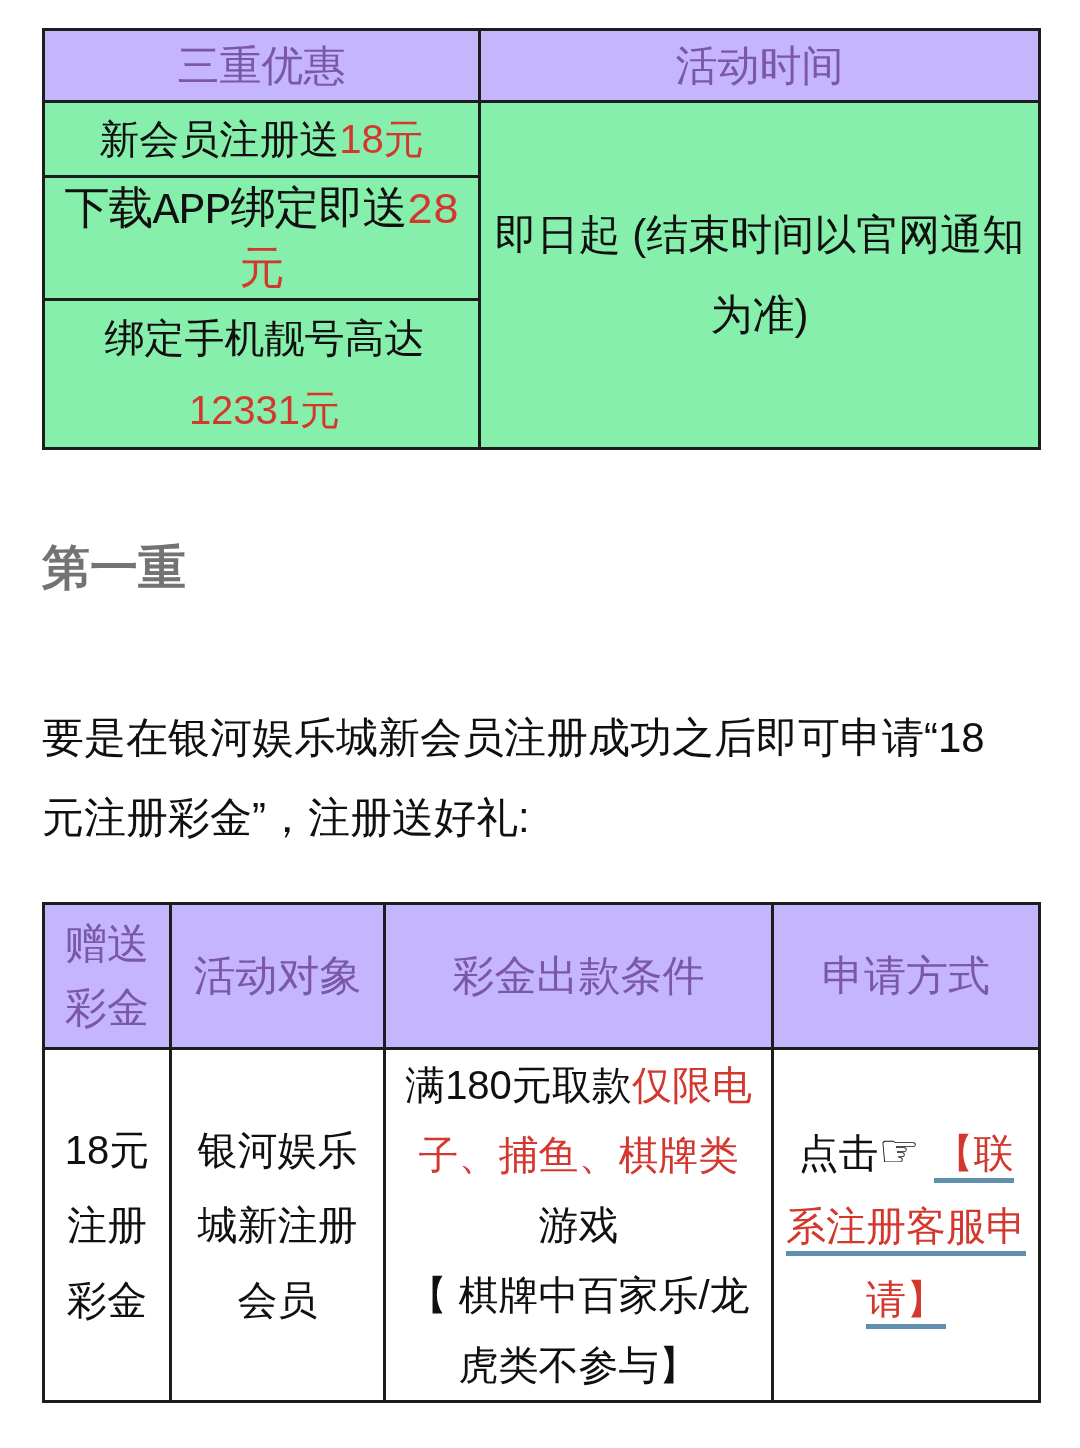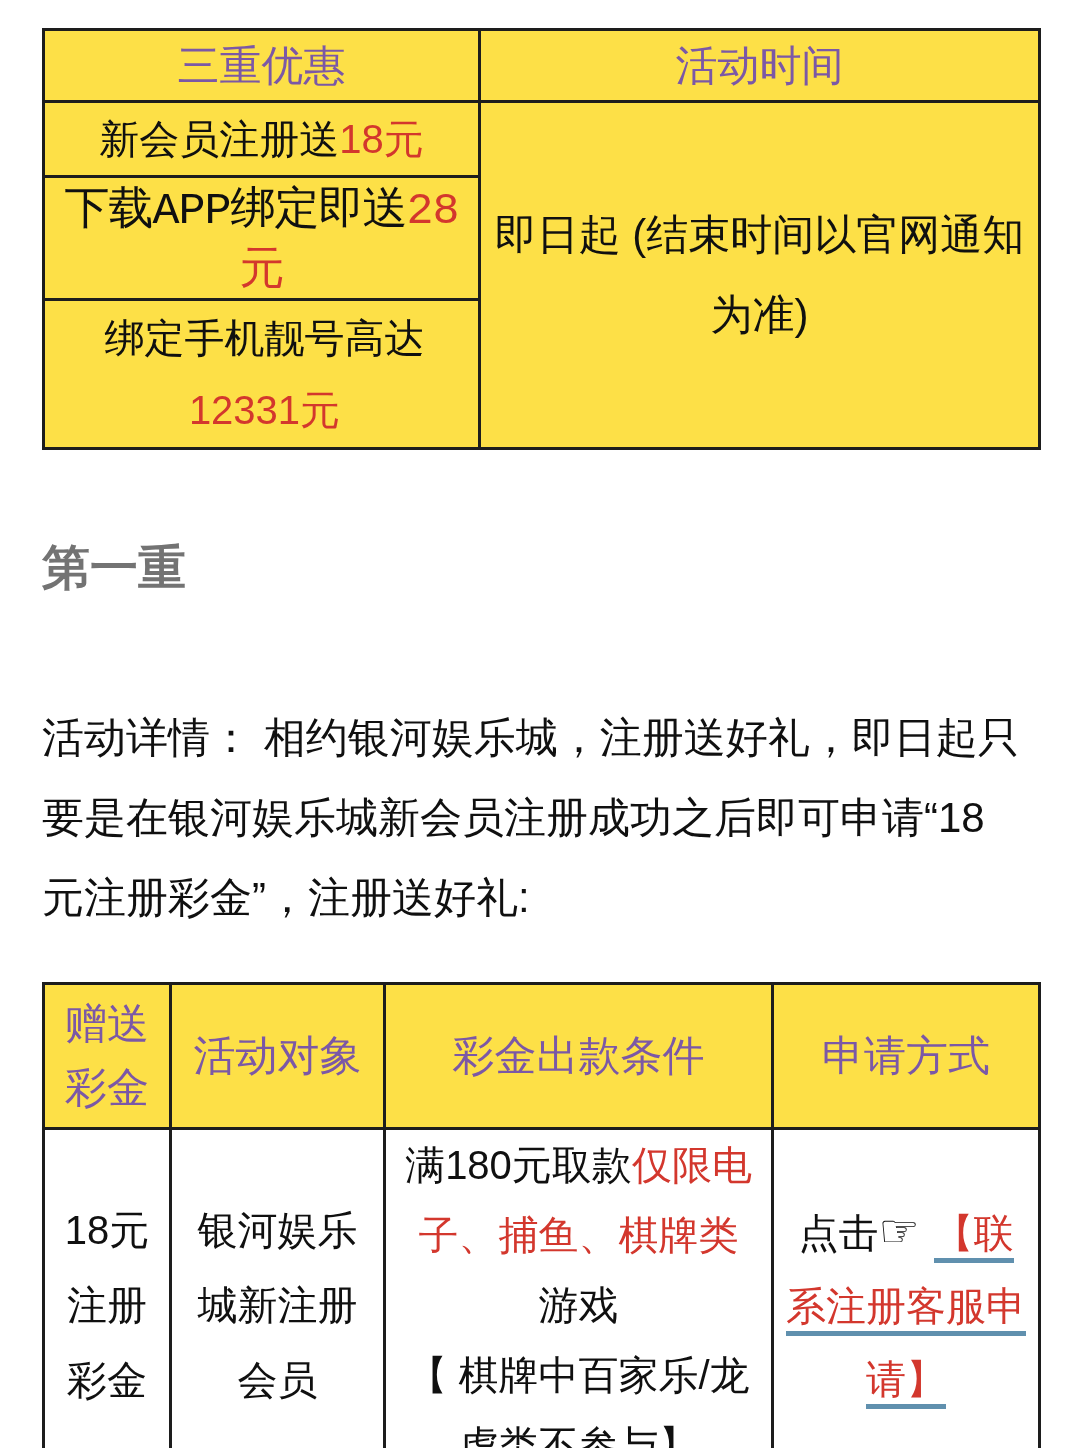--- a/index.html
+++ b/index.html
@@ -10,26 +10,26 @@
   }
   .wrap{padding:28px 42px 0 42px;}
 
   
   table.grid{border-collapse:collapse;table-layout:fixed;width:996px;}
   table.grid th,table.grid td{
     border:3px solid #1d1d1d;text-align:center;vertical-align:middle;padding:0;
     overflow:hidden;
   }
   table.grid th{
-    background:#fde047;color:#7b58a6;font-weight:400;font-size:42px;line-height:64px;
+    background:#c4b5fd;color:#7b58a6;font-weight:400;font-size:42px;line-height:64px;
   }
   .red{color:#d3372d;}
 
   
-  .t1 td{font-size:40px;background:#fde047;}
+  .t1 td{font-size:40px;background:#86efac;}
   .t1 .row-app td{font-size:45px;letter-spacing:-1px;font-family:Liberation Mono, monospace;}
   .t1 .cell-phone div{line-height:72px;padding-left:6px;}
   .t1 .cell-period{font-size:42px;}
   .t1 .cell-period div{line-height:80px;}
 
   
   .heading{
     margin:90px 0 0 0;font-size:48px;line-height:56px;font-weight:700;color:#737373;
   }
   .para{margin:102px 0 0 0;font-size:42px;}
@@ -78,21 +78,20 @@
         <div>绑定手机靓号高达</div>
         <div class="red">12331元</div>
       </td>
     </tr>
   </tbody>
     </table>
 
   <h2 class="heading">第一重</h2>
 
   <div class="para">
-    <div>活动详情： 相约银河娱乐城，注册送好礼，即日起只</div>
     <div>要是在银河娱乐城新会员注册成功之后即可申请“18</div>
     <div>元注册彩金”，注册送好礼:</div>
   </div>
 
   <table class="grid t2">
     <colgroup>
       <col style="width:127px">
         <col style="width:214px">
       <col style="width:388px">
         <col style="width:267px">

